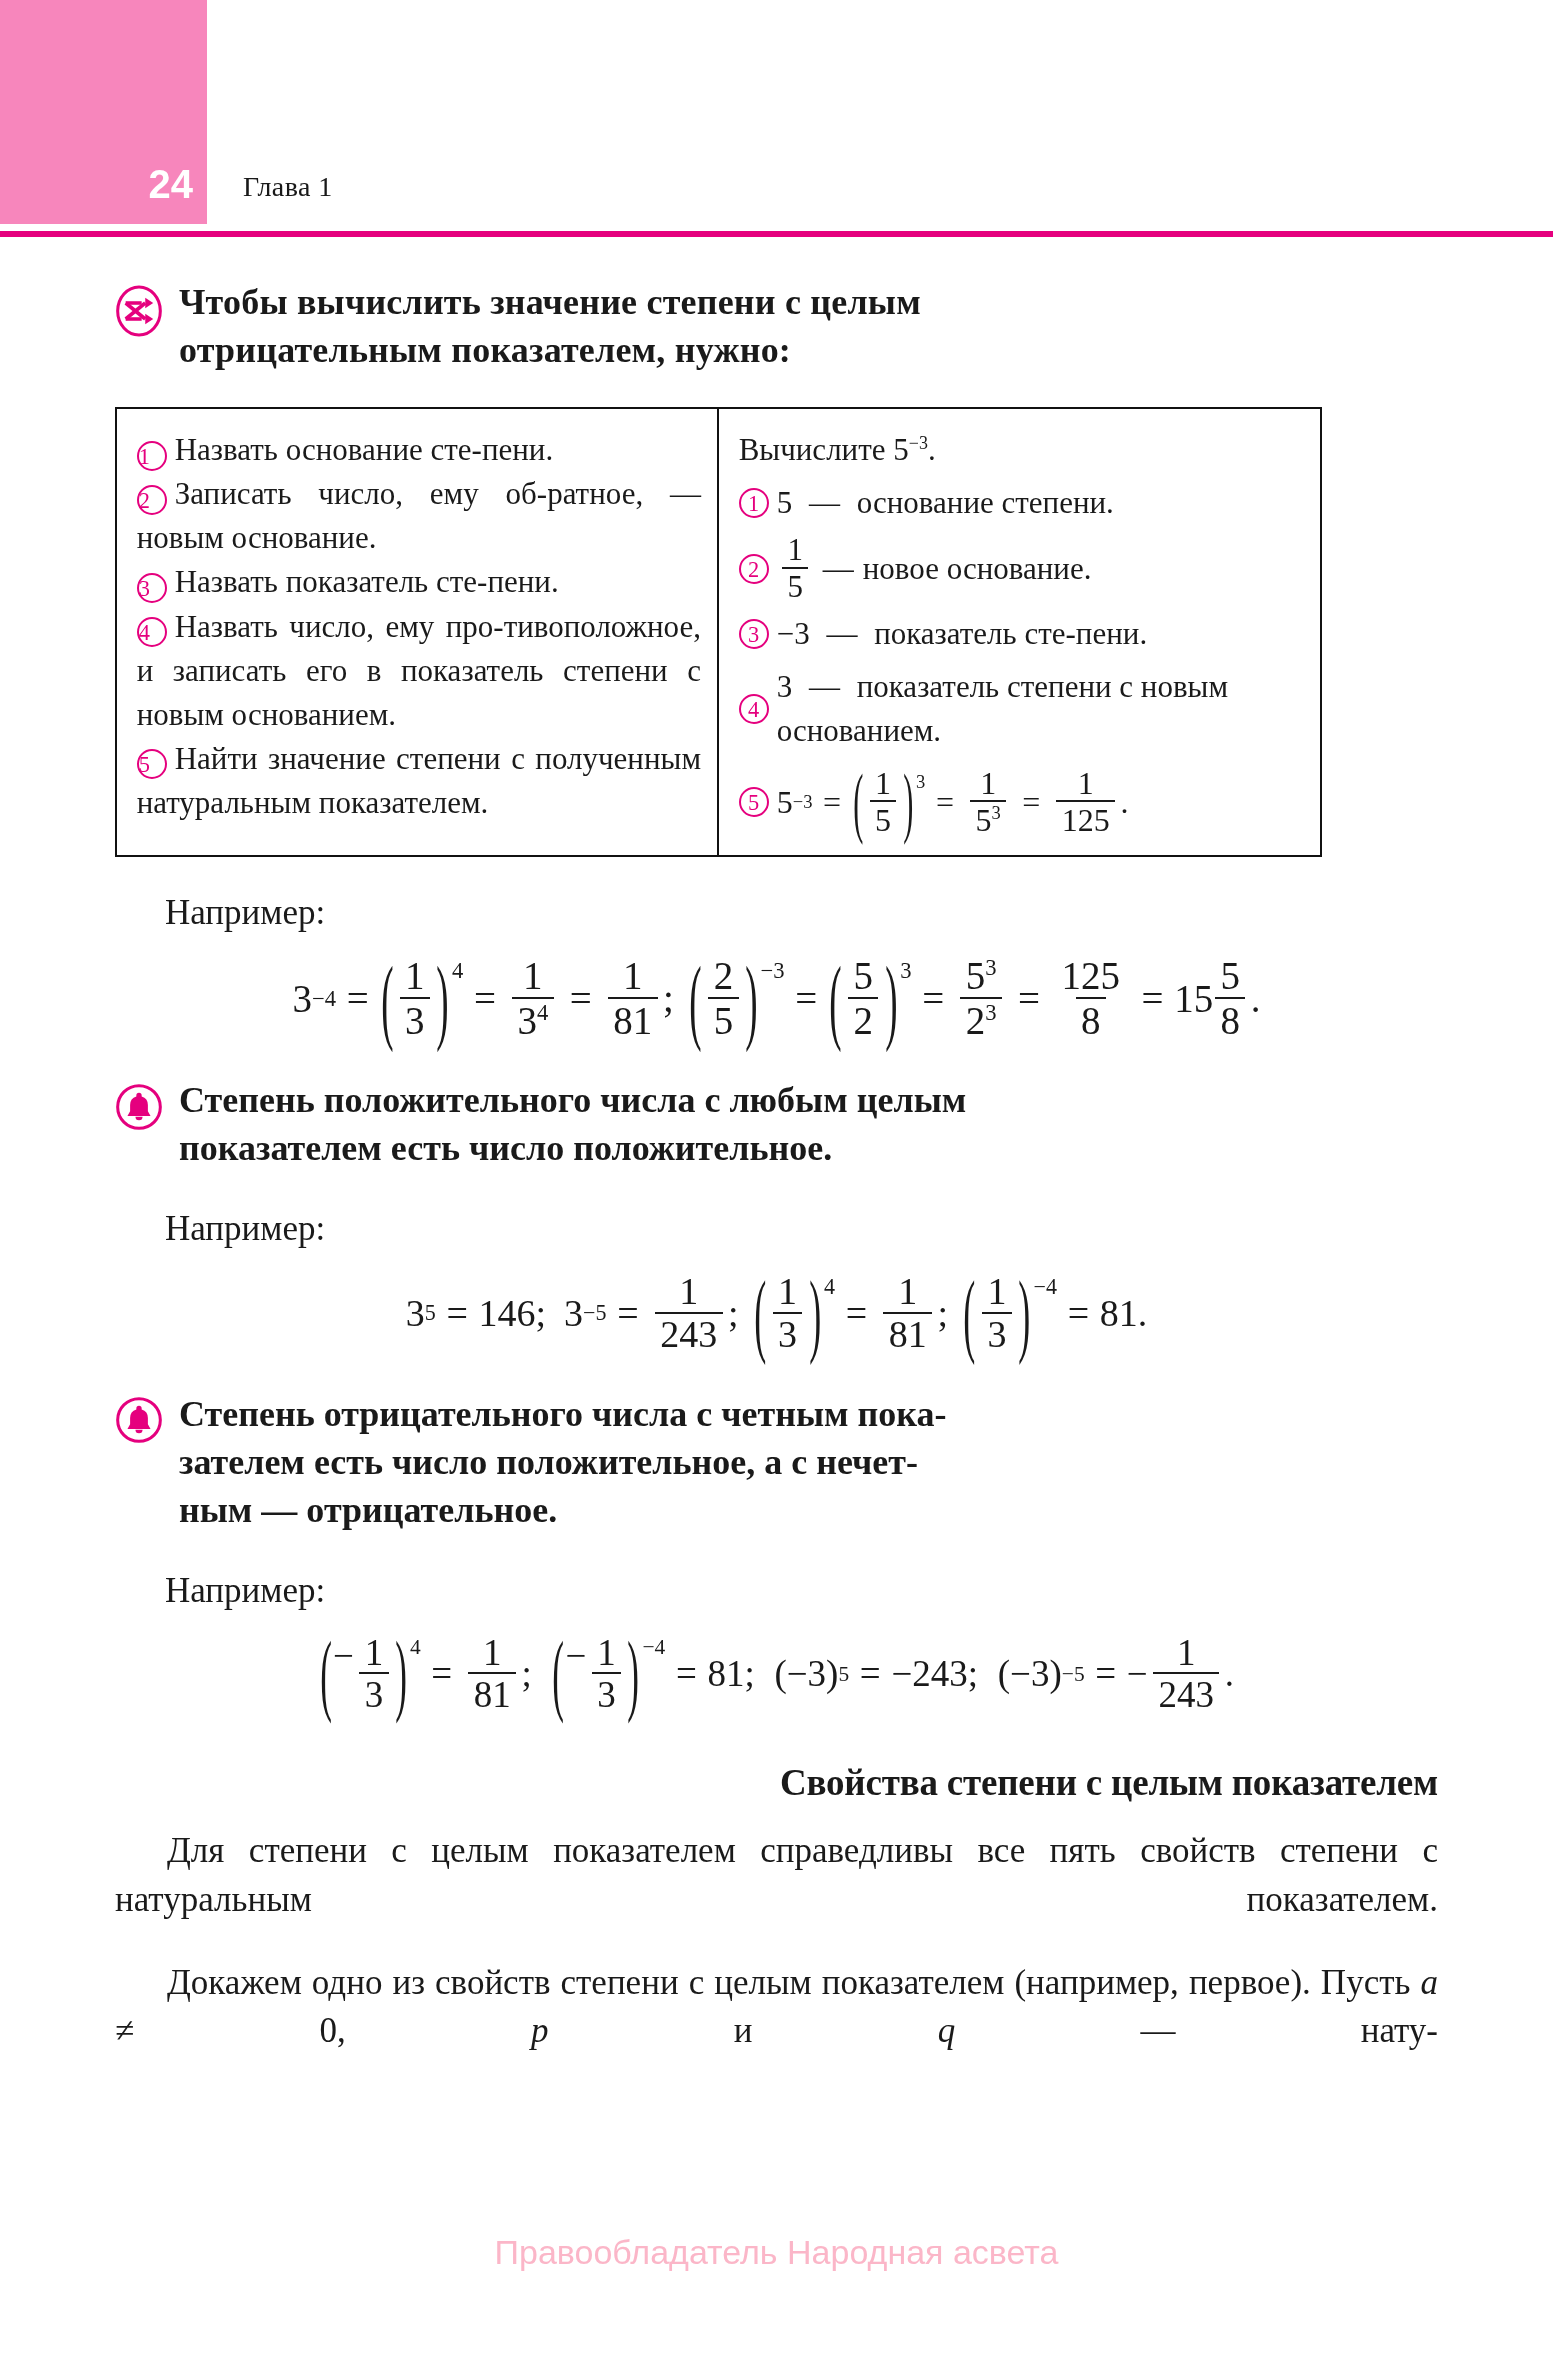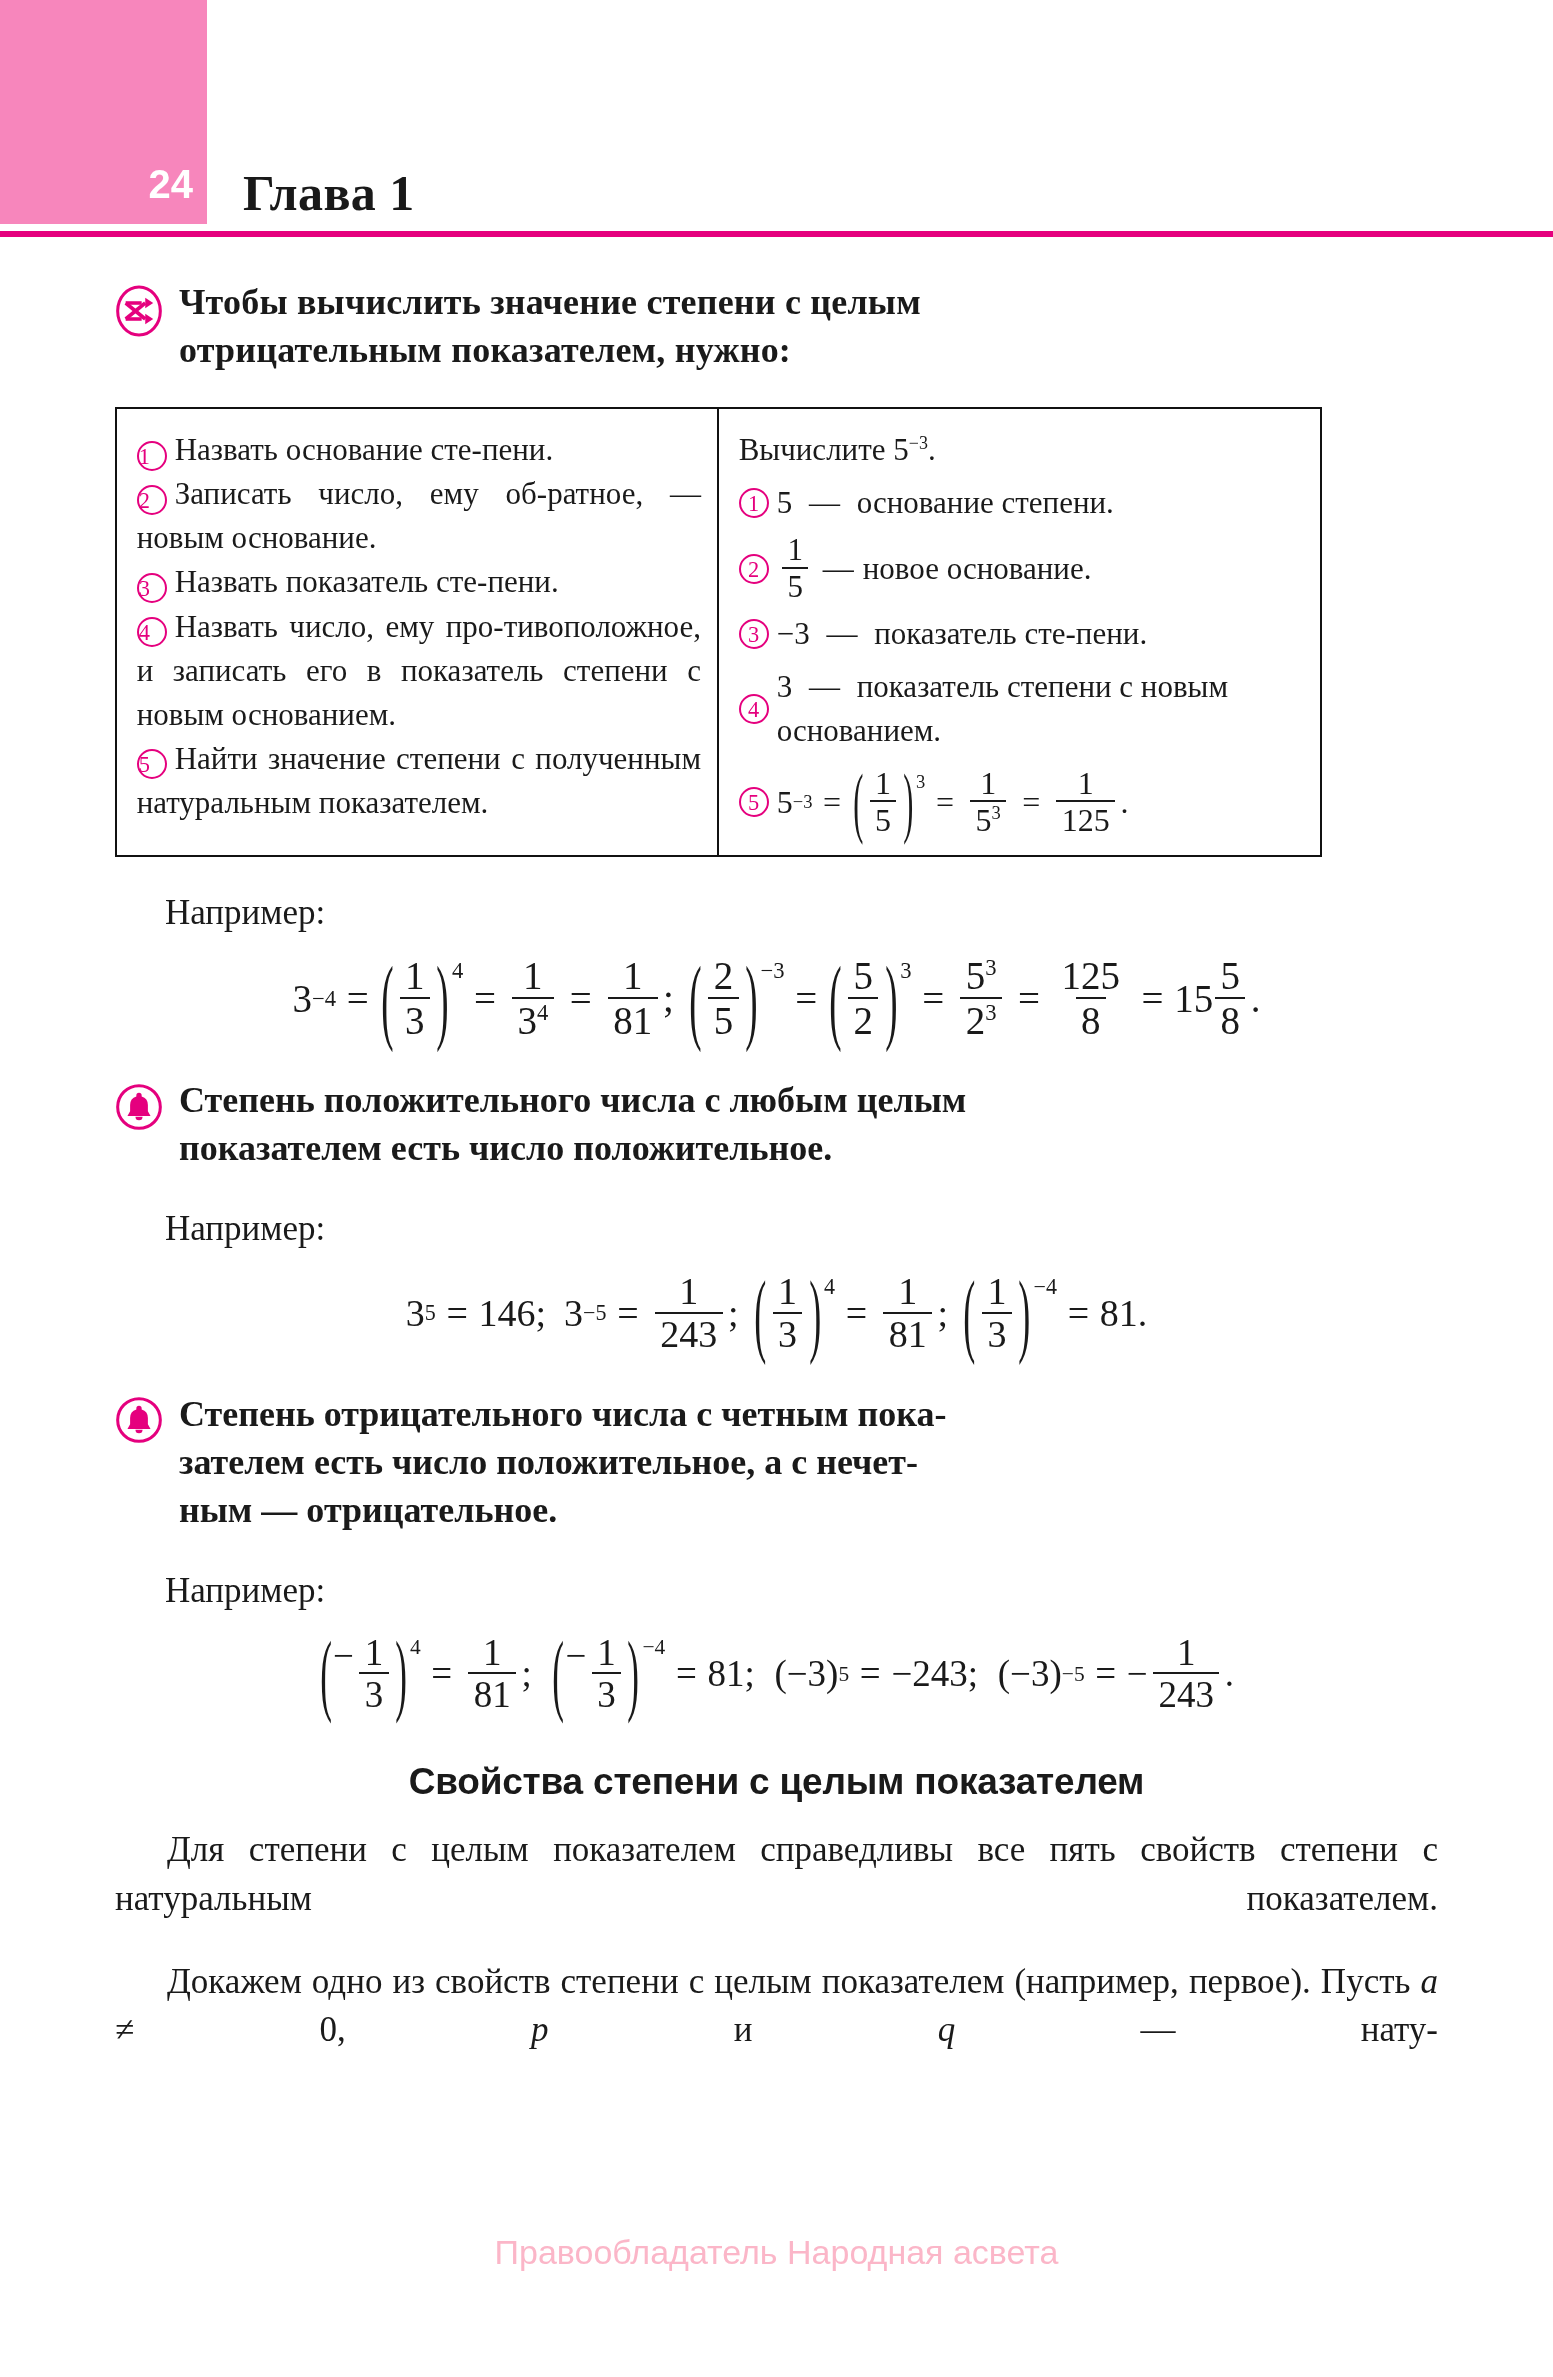--- a/index.html
+++ b/index.html
@@ -43,23 +43,23 @@
     color: #ffffff;
     font-family: "Liberation Sans", "DejaVu Sans", sans-serif;
     font-weight: bold;
     font-size: 40px;
     line-height: 1;
     padding-bottom: 19.7px;
   }
   .chapter-label {
     position: absolute;
     left: 243px;
-    bottom: 9px;
-    font-size: 50px;
-    font-weight: bold;
+    bottom: 28px;
+    font-size: 28px;
+    font-weight: normal;
     font-family: "Liberation Serif", "DejaVu Serif", serif;
     letter-spacing: 0.4px;
     color: #191919;
   }
   .header-rule {
     position: absolute;
     left: 0;
     right: 0;
     top: 231px;
     height: 6.3px;
@@ -225,22 +225,22 @@
     font-size: 36px;
     font-weight: bold;
     line-height: 1.33;
     text-align: justify;
     text-align-last: left;
     flex: 1;
   }
 
   
   .section-heading {
-    text-align: center;
-    font-family: Liberation Sans, sans-serif;
+    text-align: right;
+    font-family: Liberation Serif, serif;
     font-weight: bold;
     font-size: 37px;
     margin-top: 47px;
     letter-spacing: -0.2px;
   }
 
   
   .para {
     font-size: 35px;
     line-height: 1.38;

